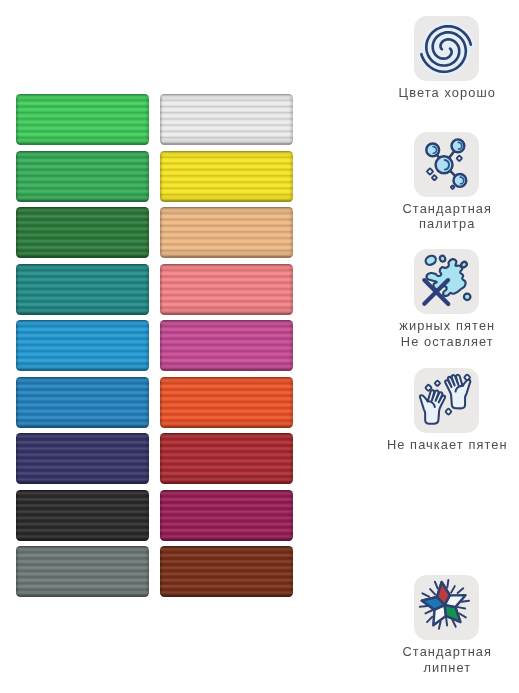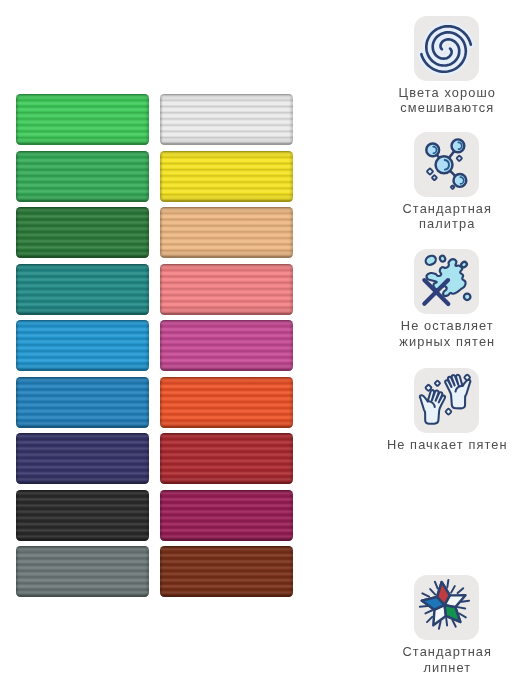--- a/index.html
+++ b/index.html
@@ -143,21 +143,20 @@
               <path d="M28.4 33.7L27.9 33.3L27.6 32.9L27.3 32.4L27.1 31.9L27.0 31.3L26.9 30.8L27.0 30.2L27.0 29.5L27.2 28.9L27.4 28.3L27.7 27.7L28.1 27.1L28.5 26.6L29.0 26.0L29.6 25.6L30.2 25.1L30.9 24.7L31.6 24.4L32.4 24.1L33.2 23.9L34.0 23.8L34.9 23.8L35.8 23.8L36.7 23.9L37.6 24.1L38.4 24.4L39.3 24.8L40.2 25.2L41.0 25.8L41.8 26.4L42.5 27.1L43.2 27.9L43.8 28.7L44.4 29.6L44.9 30.6L45.3 31.6L45.6 32.7L45.8 33.8L45.9 34.9L45.9 36.1L45.8 37.3L45.7 38.5L45.4 39.6L45.0 40.8L44.4 41.9L43.8 43.0L43.1 44.1L42.3 45.1L41.4 46.0L40.4 46.9L39.3 47.7L38.2 48.4L37.0 49.0L35.7 49.5L34.3 49.8L33.0 50.1L31.5 50.3L30.1 50.3L28.6 50.2L27.2 50.0L25.8 49.7L24.3 49.2L22.9 48.6L21.6 47.9L20.3 47.0L19.1 46.1L17.9 45.0L16.9 43.8L15.9 42.5L15.0 41.2L14.3 39.7L13.7 38.2L13.2 36.6L12.8 35.0L12.6 33.3L12.5 31.6L12.6 29.9L12.8 28.2L13.1 26.5L13.6 24.8L14.3 23.2L15.1 21.6L16.0 20.1L17.1 18.6L18.3 17.2L19.6 16.0L21.1 14.8L22.6 13.7L24.3 12.8L26.0 12.1L27.8 11.4L29.7 10.9L31.6 10.6L33.5 10.5L35.5 10.5L37.4 10.6L39.4 11.0L41.3 11.5L43.2 12.2L45.1 13.0L46.9 14.0L48.5 15.2L50.2 16.5L51.6 18.0L53.0 19.5L54.3 21.3L55.4 23.1L56.3 25.0L57.1 27.0L57.7 29.1"></path>
             </g>
             <g fill="none" stroke="#2B4270" stroke-width="2.7" stroke-linecap="round">
               <path d="M36.6 33.2L37.1 33.5L37.5 33.9L37.7 34.4L37.9 34.9L38.1 35.5L38.2 36.0L38.2 36.6L38.1 37.3L38.0 37.9L37.8 38.5L37.5 39.1L37.1 39.7L36.7 40.3L36.2 40.8L35.7 41.3L35.1 41.8L34.4 42.2L33.7 42.6L33.0 42.9L32.2 43.1L31.3 43.2L30.5 43.3L29.6 43.3L28.7 43.2L27.8 43.1L26.9 42.8L26.0 42.5L25.1 42.0L24.3 41.5L23.5 40.9L22.7 40.3L22.0 39.5L21.3 38.7L20.8 37.8L20.2 36.8L19.8 35.8L19.5 34.8L19.2 33.7L19.1 32.5L19.0 31.4L19.0 30.2L19.2 29.0L19.4 27.8L19.8 26.7L20.3 25.5L20.8 24.4L21.5 23.3L22.3 22.3L23.2 21.3L24.1 20.4L25.2 19.6L26.3 18.9L27.5 18.2L28.8 17.7L30.1 17.2L31.5 16.9L32.9 16.7L34.3 16.6L35.8 16.7L37.2 16.8L38.7 17.1L40.1 17.5L41.5 18.1L42.9 18.8L44.2 19.6L45.5 20.5L46.7 21.5L47.8 22.6L48.8 23.9L49.7 25.2L50.5 26.6L51.2 28.1L51.7 29.7L52.1 31.3L52.4 33.0L52.6 34.7L52.6 36.4L52.4 38.1L52.1 39.8L51.7 41.5L51.1 43.2L50.3 44.8L49.4 46.4L48.4 47.9L47.3 49.3L46.0 50.6L44.6 51.8L43.1 52.9L41.4 53.9L39.7 54.7L38.0 55.4L36.1 55.9L34.2 56.3L32.3 56.6L30.3 56.6L28.4 56.5L26.4 56.2L24.4 55.8L22.5 55.2L20.6 54.4L18.8 53.5L17.1 52.3L15.5 51.1L13.9 49.7L12.5 48.2L11.2 46.5L10.0 44.7L9.0 42.8L8.1 40.9L7.5 38.8"></path>
               <path d="M28.4 33.7L27.9 33.3L27.6 32.9L27.3 32.4L27.1 31.9L27.0 31.3L26.9 30.8L27.0 30.2L27.0 29.5L27.2 28.9L27.4 28.3L27.7 27.7L28.1 27.1L28.5 26.6L29.0 26.0L29.6 25.6L30.2 25.1L30.9 24.7L31.6 24.4L32.4 24.1L33.2 23.9L34.0 23.8L34.9 23.8L35.8 23.8L36.7 23.9L37.6 24.1L38.4 24.4L39.3 24.8L40.2 25.2L41.0 25.8L41.8 26.4L42.5 27.1L43.2 27.9L43.8 28.7L44.4 29.6L44.9 30.6L45.3 31.6L45.6 32.7L45.8 33.8L45.9 34.9L45.9 36.1L45.8 37.3L45.7 38.5L45.4 39.6L45.0 40.8L44.4 41.9L43.8 43.0L43.1 44.1L42.3 45.1L41.4 46.0L40.4 46.9L39.3 47.7L38.2 48.4L37.0 49.0L35.7 49.5L34.3 49.8L33.0 50.1L31.5 50.3L30.1 50.3L28.6 50.2L27.2 50.0L25.8 49.7L24.3 49.2L22.9 48.6L21.6 47.9L20.3 47.0L19.1 46.1L17.9 45.0L16.9 43.8L15.9 42.5L15.0 41.2L14.3 39.7L13.7 38.2L13.2 36.6L12.8 35.0L12.6 33.3L12.5 31.6L12.6 29.9L12.8 28.2L13.1 26.5L13.6 24.8L14.3 23.2L15.1 21.6L16.0 20.1L17.1 18.6L18.3 17.2L19.6 16.0L21.1 14.8L22.6 13.7L24.3 12.8L26.0 12.1L27.8 11.4L29.7 10.9L31.6 10.6L33.5 10.5L35.5 10.5L37.4 10.6L39.4 11.0L41.3 11.5L43.2 12.2L45.1 13.0L46.9 14.0L48.5 15.2L50.2 16.5L51.6 18.0L53.0 19.5L54.3 21.3L55.4 23.1L56.3 25.0L57.1 27.0L57.7 29.1"></path>
             </g>
           </svg>
         </div>
         <div class="flabel">
           <div>Цвета хорошо</div>
-          <div>смешиваются</div>
         </div>
       </div>
       <div class="feature" style="top: 131.6px;">
         <div class="tile">
           <svg viewBox="0 0 66 66" width="65" height="65">
     <g stroke="#2B4270" stroke-width="2.6" fill="none" stroke-linecap="round">
       <path d="M22.6 22.3 L27.2 28.3"></path>
               <path d="M40.8 19.6 L34.8 27.3"></path>
               <path d="M36.4 39.2 L42.6 45.4"></path>
     </g>
@@ -194,22 +193,22 @@
       <ellipse cx="50.8" cy="15.8" rx="3.0" ry="2.5" transform="rotate(-40 50.8 15.8)"></ellipse>
       <circle cx="54.0" cy="48.5" r="3.3"></circle>
     </g>
     <g stroke="#2F3F7C" stroke-width="4.3" stroke-linecap="round" fill="none">
       <path d="M10.5 31.6 L34.8 55.9"></path>
               <path d="M34.6 31.6 L10.5 55.7"></path>
             </g>
           </svg>
         </div>
         <div class="flabel">
+          <div>жирных пятен</div>
           <div>Не оставляет</div>
-          <div>жирных пятен</div>
         </div>
       </div>
       <div class="feature" style="top: 368.2px;">
         <div class="tile">
           <svg viewBox="0 0 66 66" width="65" height="65">
     <defs>
       <path id="hand-outline" d="M2.1 9.6 c-1.6-1.9-.4-4.1 1.9-3.8 c1.8.3 3.1 1.9 4.6 3.9
         c1.1 1.5 2.0 2.8 2.8 3.9 l3.5-12.0 c.5-1.8 2.1-2.6 3.3-2.1 c1.2.5 1.7 1.8 1.2 3.3 l-2.7 9.4
         l3.9-10.3 c.6-1.7 2.1-2.5 3.3-2.0 c1.2.5 1.6 1.9 1.0 3.4 l-3.5 9.6 l4.1-9.0 c.7-1.6 2.2-2.3 3.3-1.7
         c1.1.6 1.4 2.0.7 3.5 l-4.1 9.2 l3.7-6.9 c.8-1.5 2.2-2.1 3.3-1.5 c1.1.6 1.3 1.9.6 3.3

